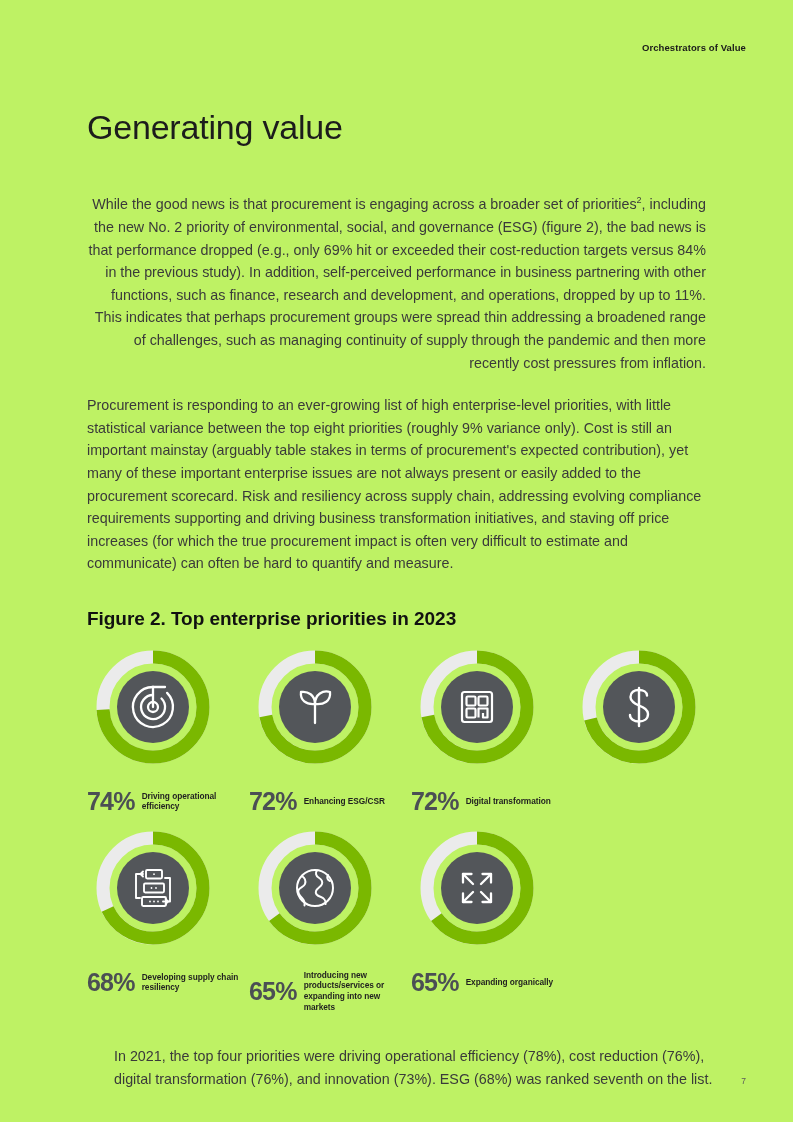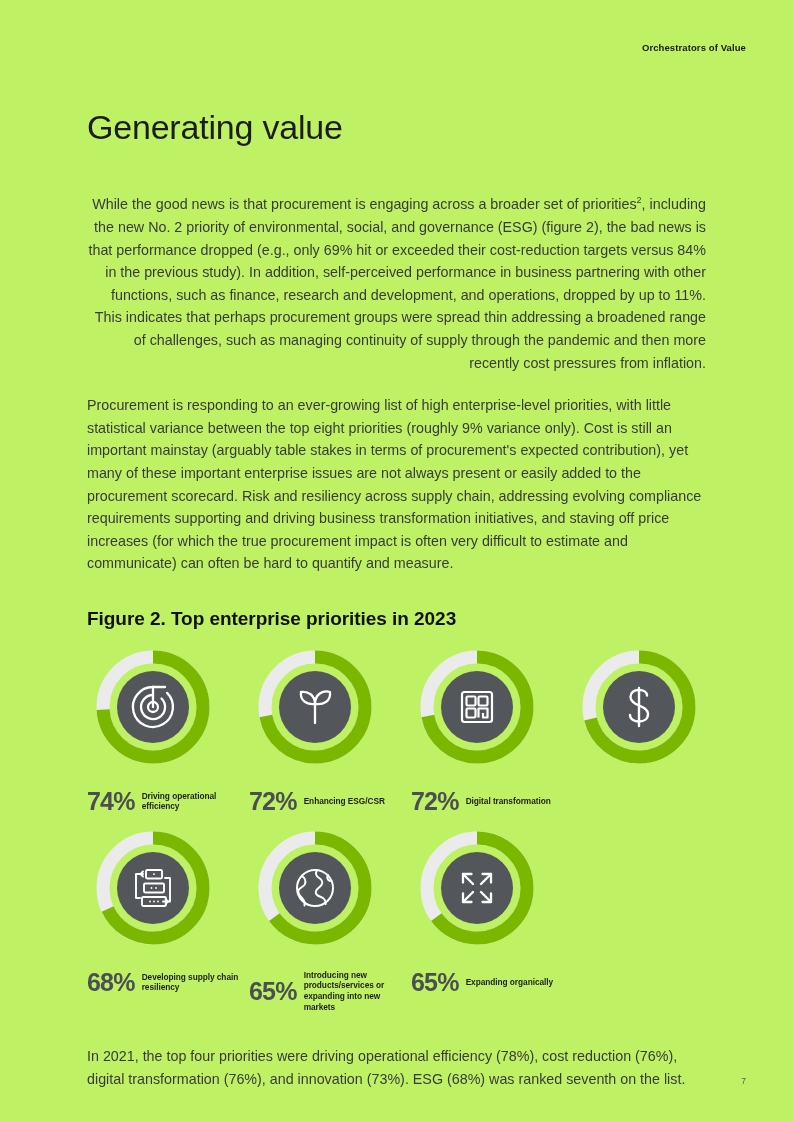--- a/index.html
+++ b/index.html
@@ -309,19 +309,19 @@
           </div>
           <div class="donut-caption">
             <span class="donut-pct">65%</span>
             <span class="donut-label">Expanding organically</span>
           </div>
         </div>
 
       </div>
     </div>
 
-    <p class="body-para p3" style="margin-top:33px;">In 2021, the top four priorities were driving operational efficiency (78%), cost reduction (76%), digital transformation (76%), and innovation (73%). ESG (68%) was ranked seventh on the list.</p>
+    <p class="body-para p3" style="margin-top:33px;margin-left:27px;">In 2021, the top four priorities were driving operational efficiency (78%), cost reduction (76%), digital transformation (76%), and innovation (73%). ESG (68%) was ranked seventh on the list.</p>
 
   </div>
 
   <div class="page-number">7</div>
 
 </div>
 
 </body></html>

